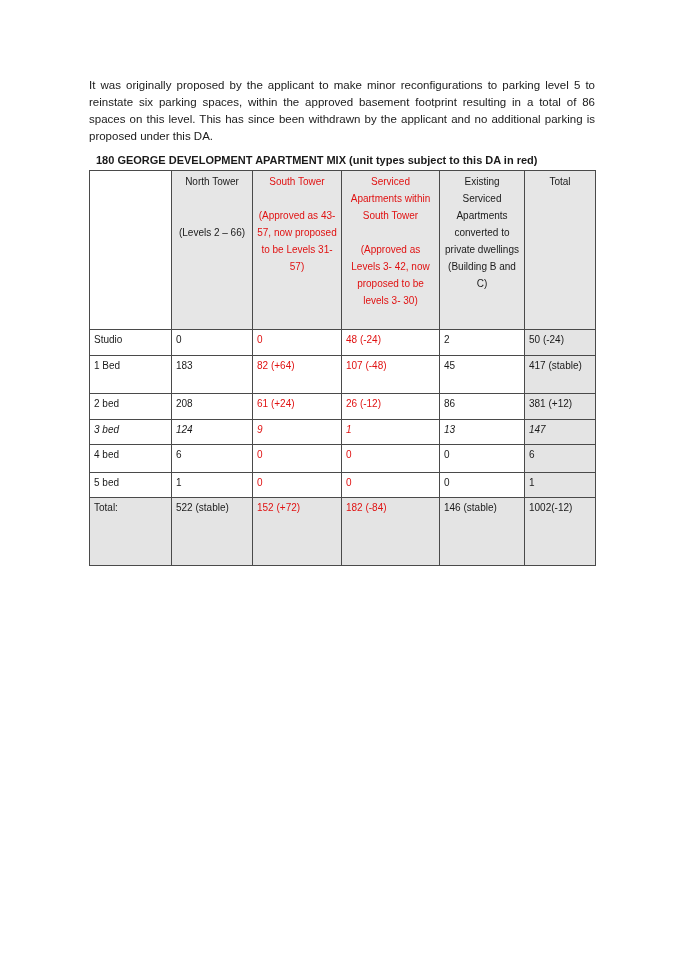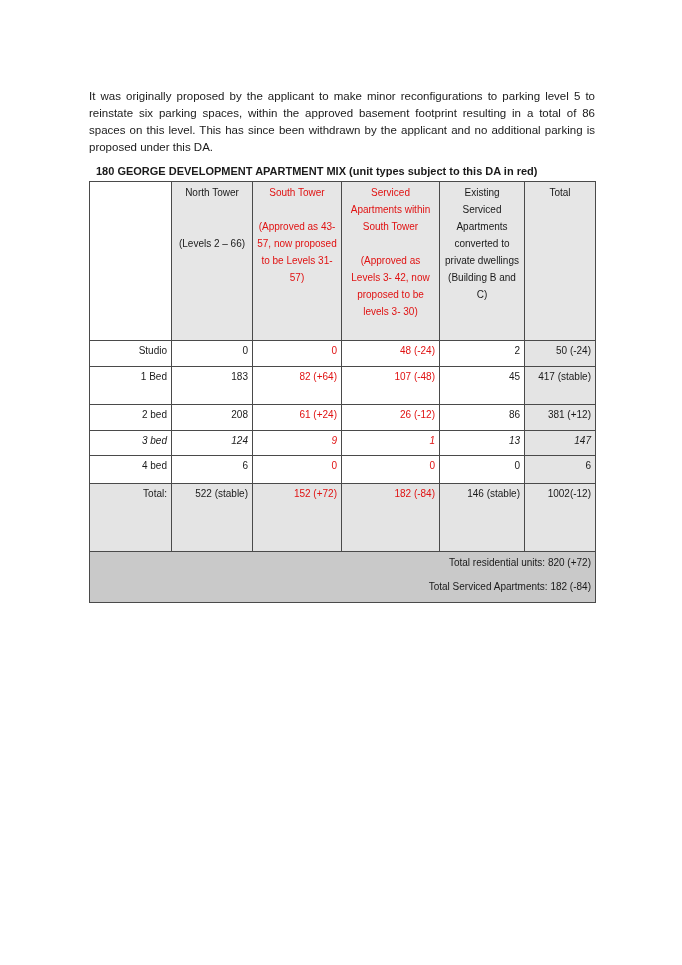--- a/index.html
+++ b/index.html
@@ -4,37 +4,37 @@
 <style>
   html,body{margin:0;padding:0;background:#ffffff;}
   .page{
     position:relative;
     width:682px;height:965px;
     background:#ffffff;
     font-family:"Liberation Sans", sans-serif;
     color:#1a1a1a;
     overflow:hidden;
   }
-  .content{position:absolute;left:89px;top:88px;width:506px;}
+  .content{position:absolute;left:89px;top:77px;width:506px;}
   .intro{
     font-size:11.5px;line-height:17px;text-align:justify;margin:0;
   }
   .table-title{
     font-size:11px;font-weight:bold;margin:9px 0 4px 7px;white-space:nowrap;
   }
   table.apt{
     border-collapse:collapse;table-layout:fixed;width:506px;
     font-size:10px;line-height:16px;
   }
   table.apt td, table.apt th{
     border:1px solid #4a4a4a;
     vertical-align:top;
     padding:2px 4px;
     font-weight:normal;
-    text-align:right;
+    text-align:left;
     overflow:hidden;
   }
   table.apt thead th{
     text-align:center;
     background:#e6e6e6;
     line-height:17px;
     padding-top:2px;
   }
   table.apt thead th.corner{background:#ffffff;}
   .red{color:#e01212;}
@@ -134,31 +134,33 @@
           <td class="col-total">147</td>
         </tr>
         <tr class="h-4bed">
           <td>4 bed</td>
           <td>6</td>
           <td class="red">0</td>
           <td class="red">0</td>
           <td>0</td>
           <td class="col-total">6</td>
         </tr>
+        <tr class="h-5bed">
+          <td>5 bed</td>
+          <td>1</td>
+          <td class="red">0</td>
+          <td class="red">0</td>
+          <td>0</td>
+          <td class="col-total">1</td>
+        </tr>
         <tr class="h-total total-row">
           <td>Total:</td>
           <td>522 (stable)</td>
           <td class="red">152 (+72)</td>
           <td class="red">182 (-84)</td>
           <td>146 (stable)</td>
           <td class="col-total">1002(-12)</td>
         </tr>
-        <tr class="h-footer">
-          <td class="footer-cell" colspan="6">
-            <p>Total residential units: 820 (+72)</p>
-            <p>Total Serviced Apartments: 182 (-84)</p>
-          </td>
-        </tr>
       </tbody>
     </table>
 
   </div>
 </div>
 
 </body></html>

